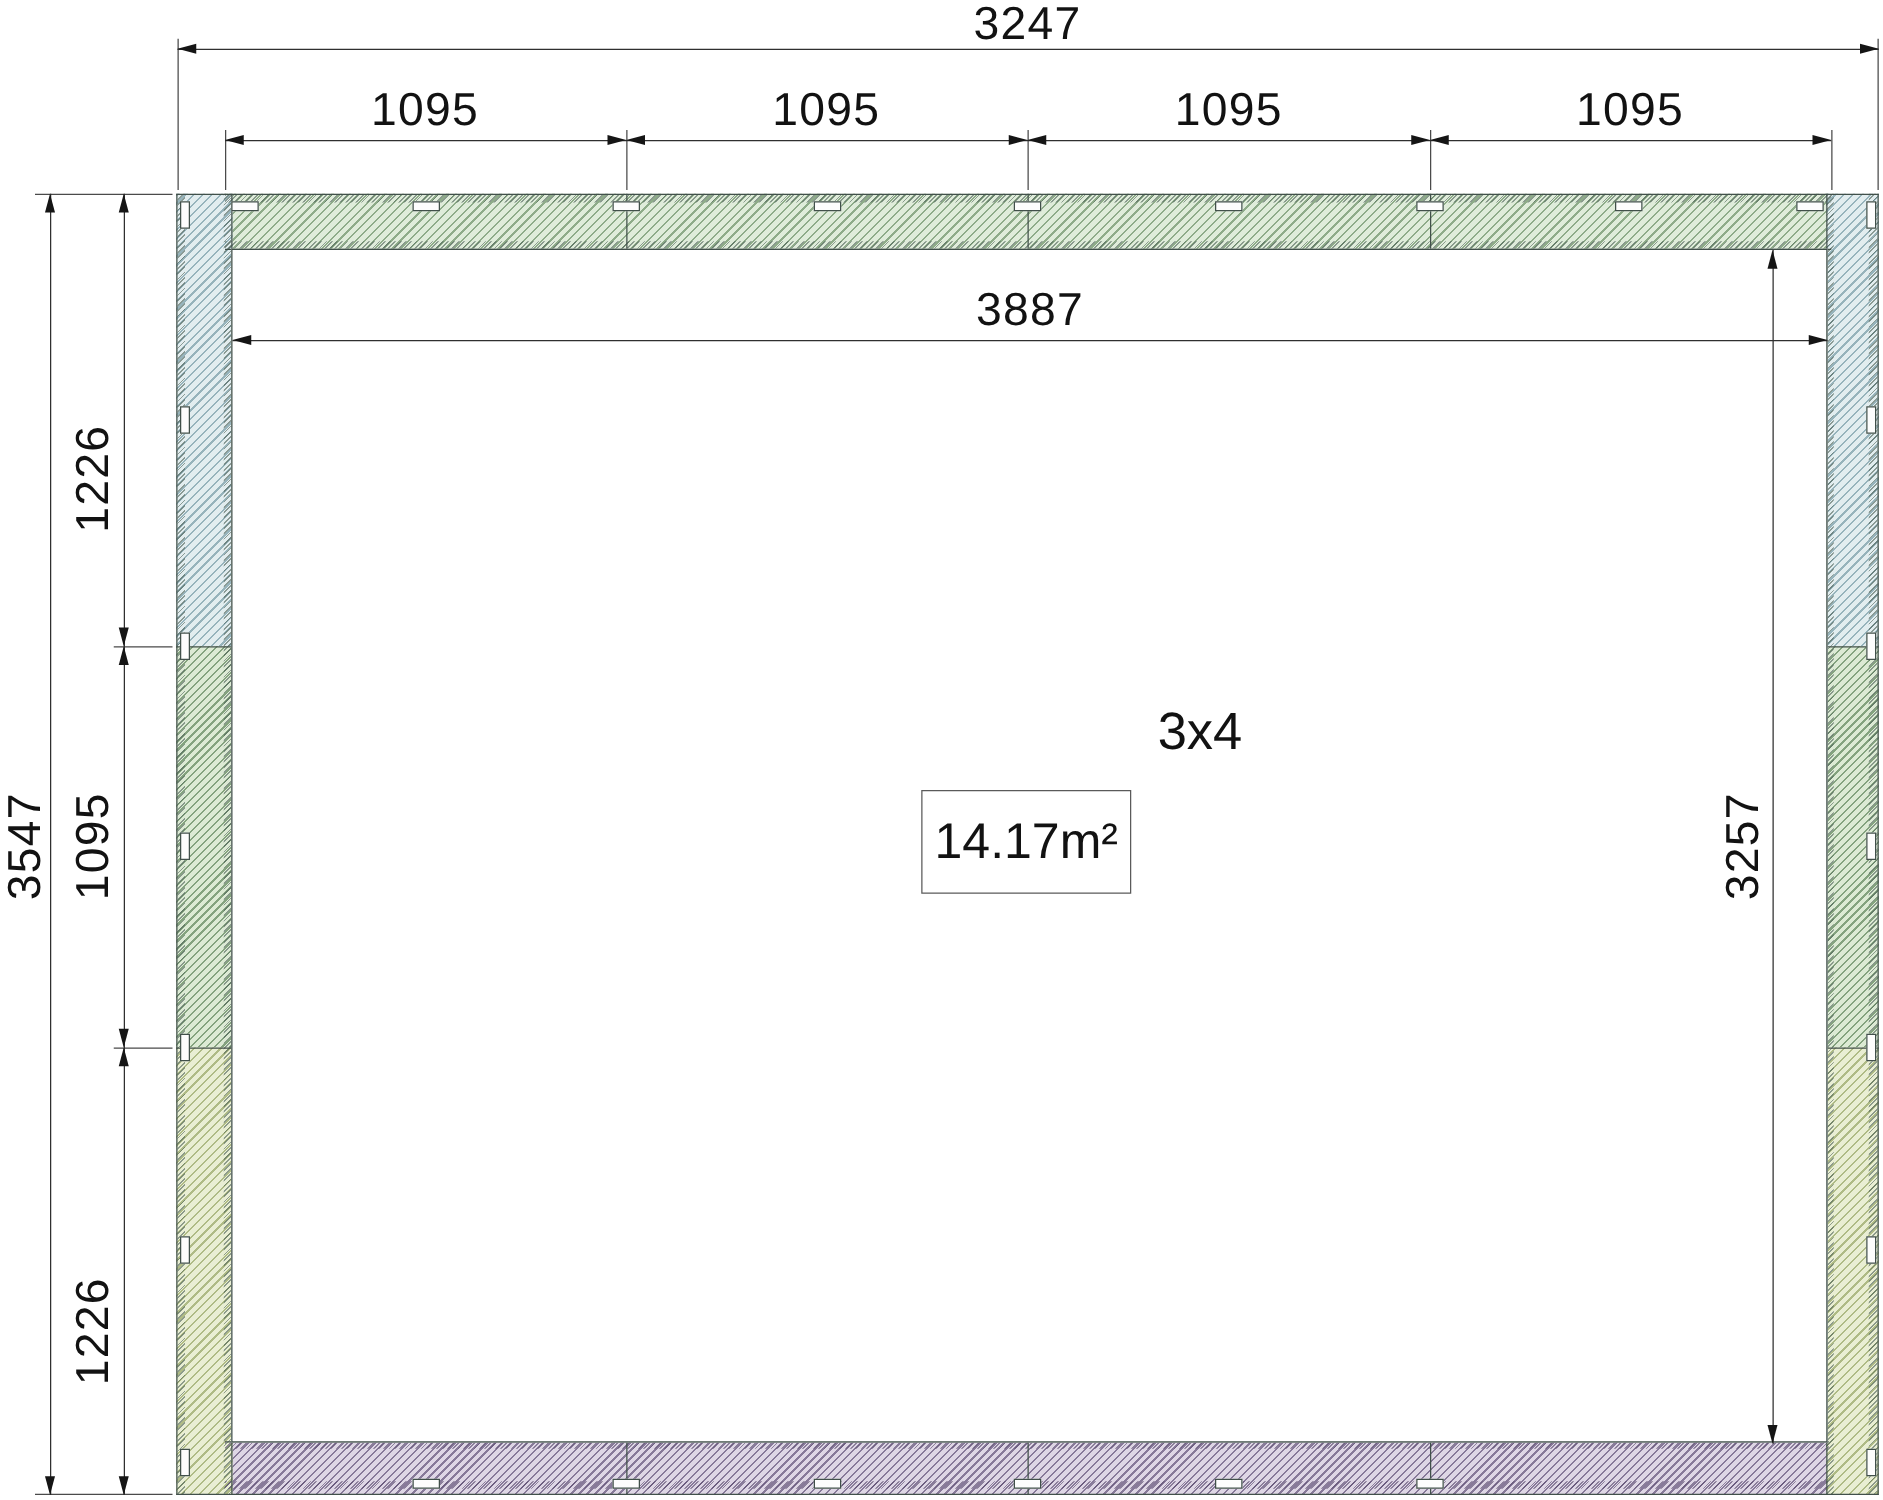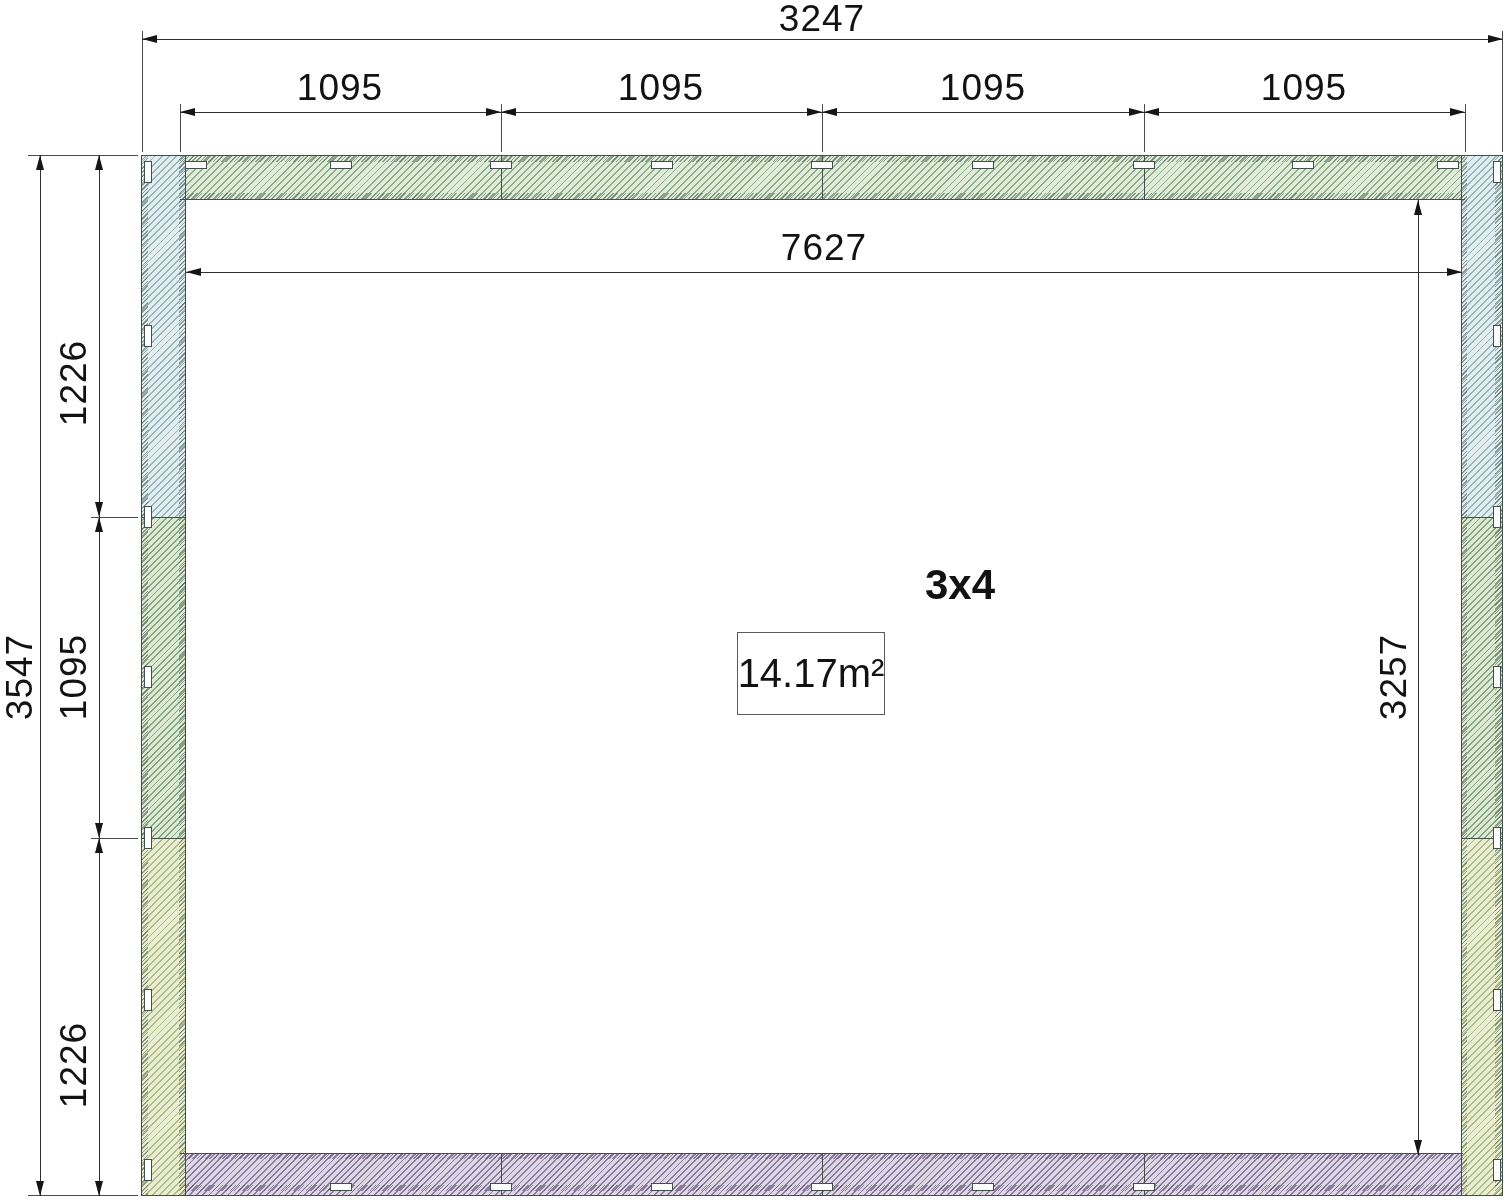--- a/index.html
+++ b/index.html
@@ -159,26 +159,26 @@
   <div class="abs ar ar-d" style="left:95px;top:1181px;"></div>
 
   <div class="abs ar ar-u" style="left:1414px;top:200px;"></div>
   <div class="abs ar ar-d" style="left:1414px;top:1140px;"></div>
 
   <div class="abs dimtext" style="left:622px;top:0px;width:400px;">3247</div>
   <div class="abs dimtext" style="left:240px;top:69px;width:200px;">1095</div>
   <div class="abs dimtext" style="left:561px;top:69px;width:200px;">1095</div>
   <div class="abs dimtext" style="left:883px;top:69px;width:200px;">1095</div>
   <div class="abs dimtext" style="left:1204px;top:69px;width:200px;">1095</div>
-  <div class="abs dimtext" style="left:624px;top:229px;width:400px;">7627</div>
+  <div class="abs dimtext" style="left:624px;top:229px;width:400px;">3887</div>
 
   <div class="vtext" style="left:20px;top:677px;">3547</div>
   <div class="vtext" style="left:74px;top:383px;">1226</div>
   <div class="vtext" style="left:74px;top:677px;">1095</div>
   <div class="vtext" style="left:74px;top:1065px;">1226</div>
   <div class="vtext" style="left:1394px;top:677px;">3257</div>
 
-  <div id="room-label" class="abs" style="left:880px;top:561px;width:160px;font-weight:bold;">3x4</div>
-  <div id="area-box" class="abs" style="left:737px;top:632px;width:148px;height:83px;">
+  <div id="room-label" class="abs" style="left:880px;top:561px;width:160px;">3x4</div>
+  <div id="area-box" class="abs" style="left:737px;top:632px;width:168px;height:83px;">
     <span>14.17m²</span>
   </div>
 
 </div>
 
 </body></html>

